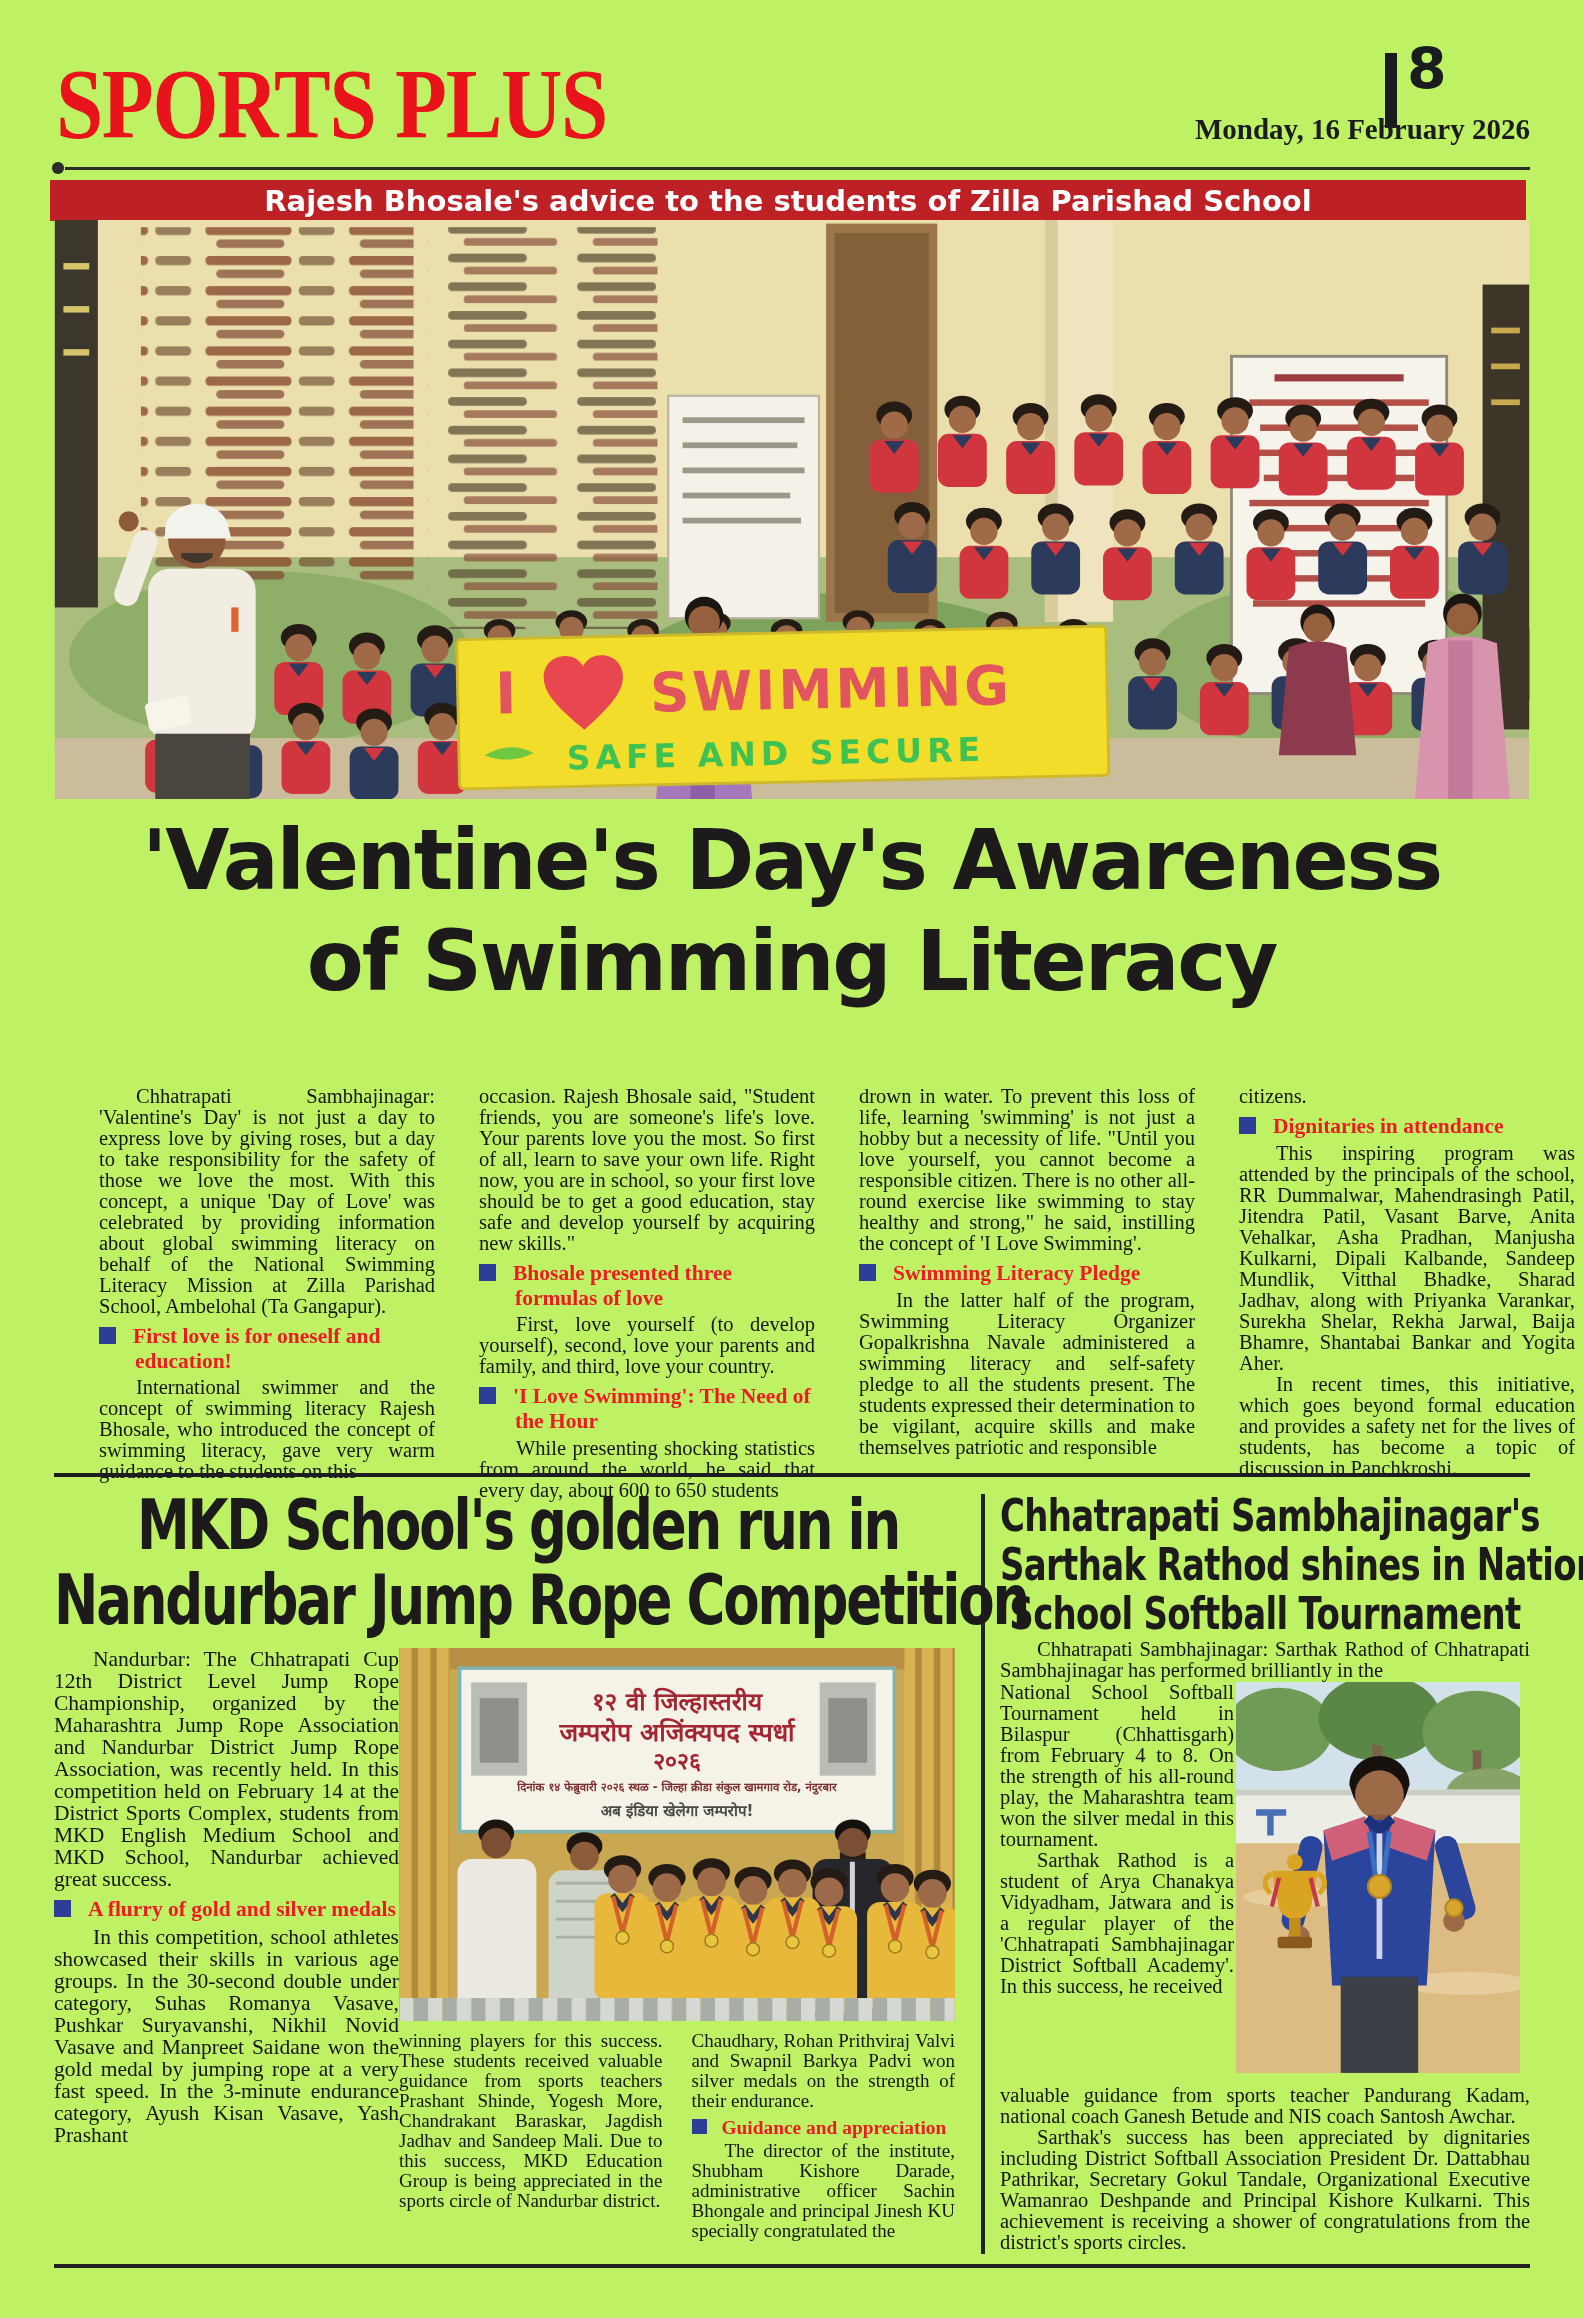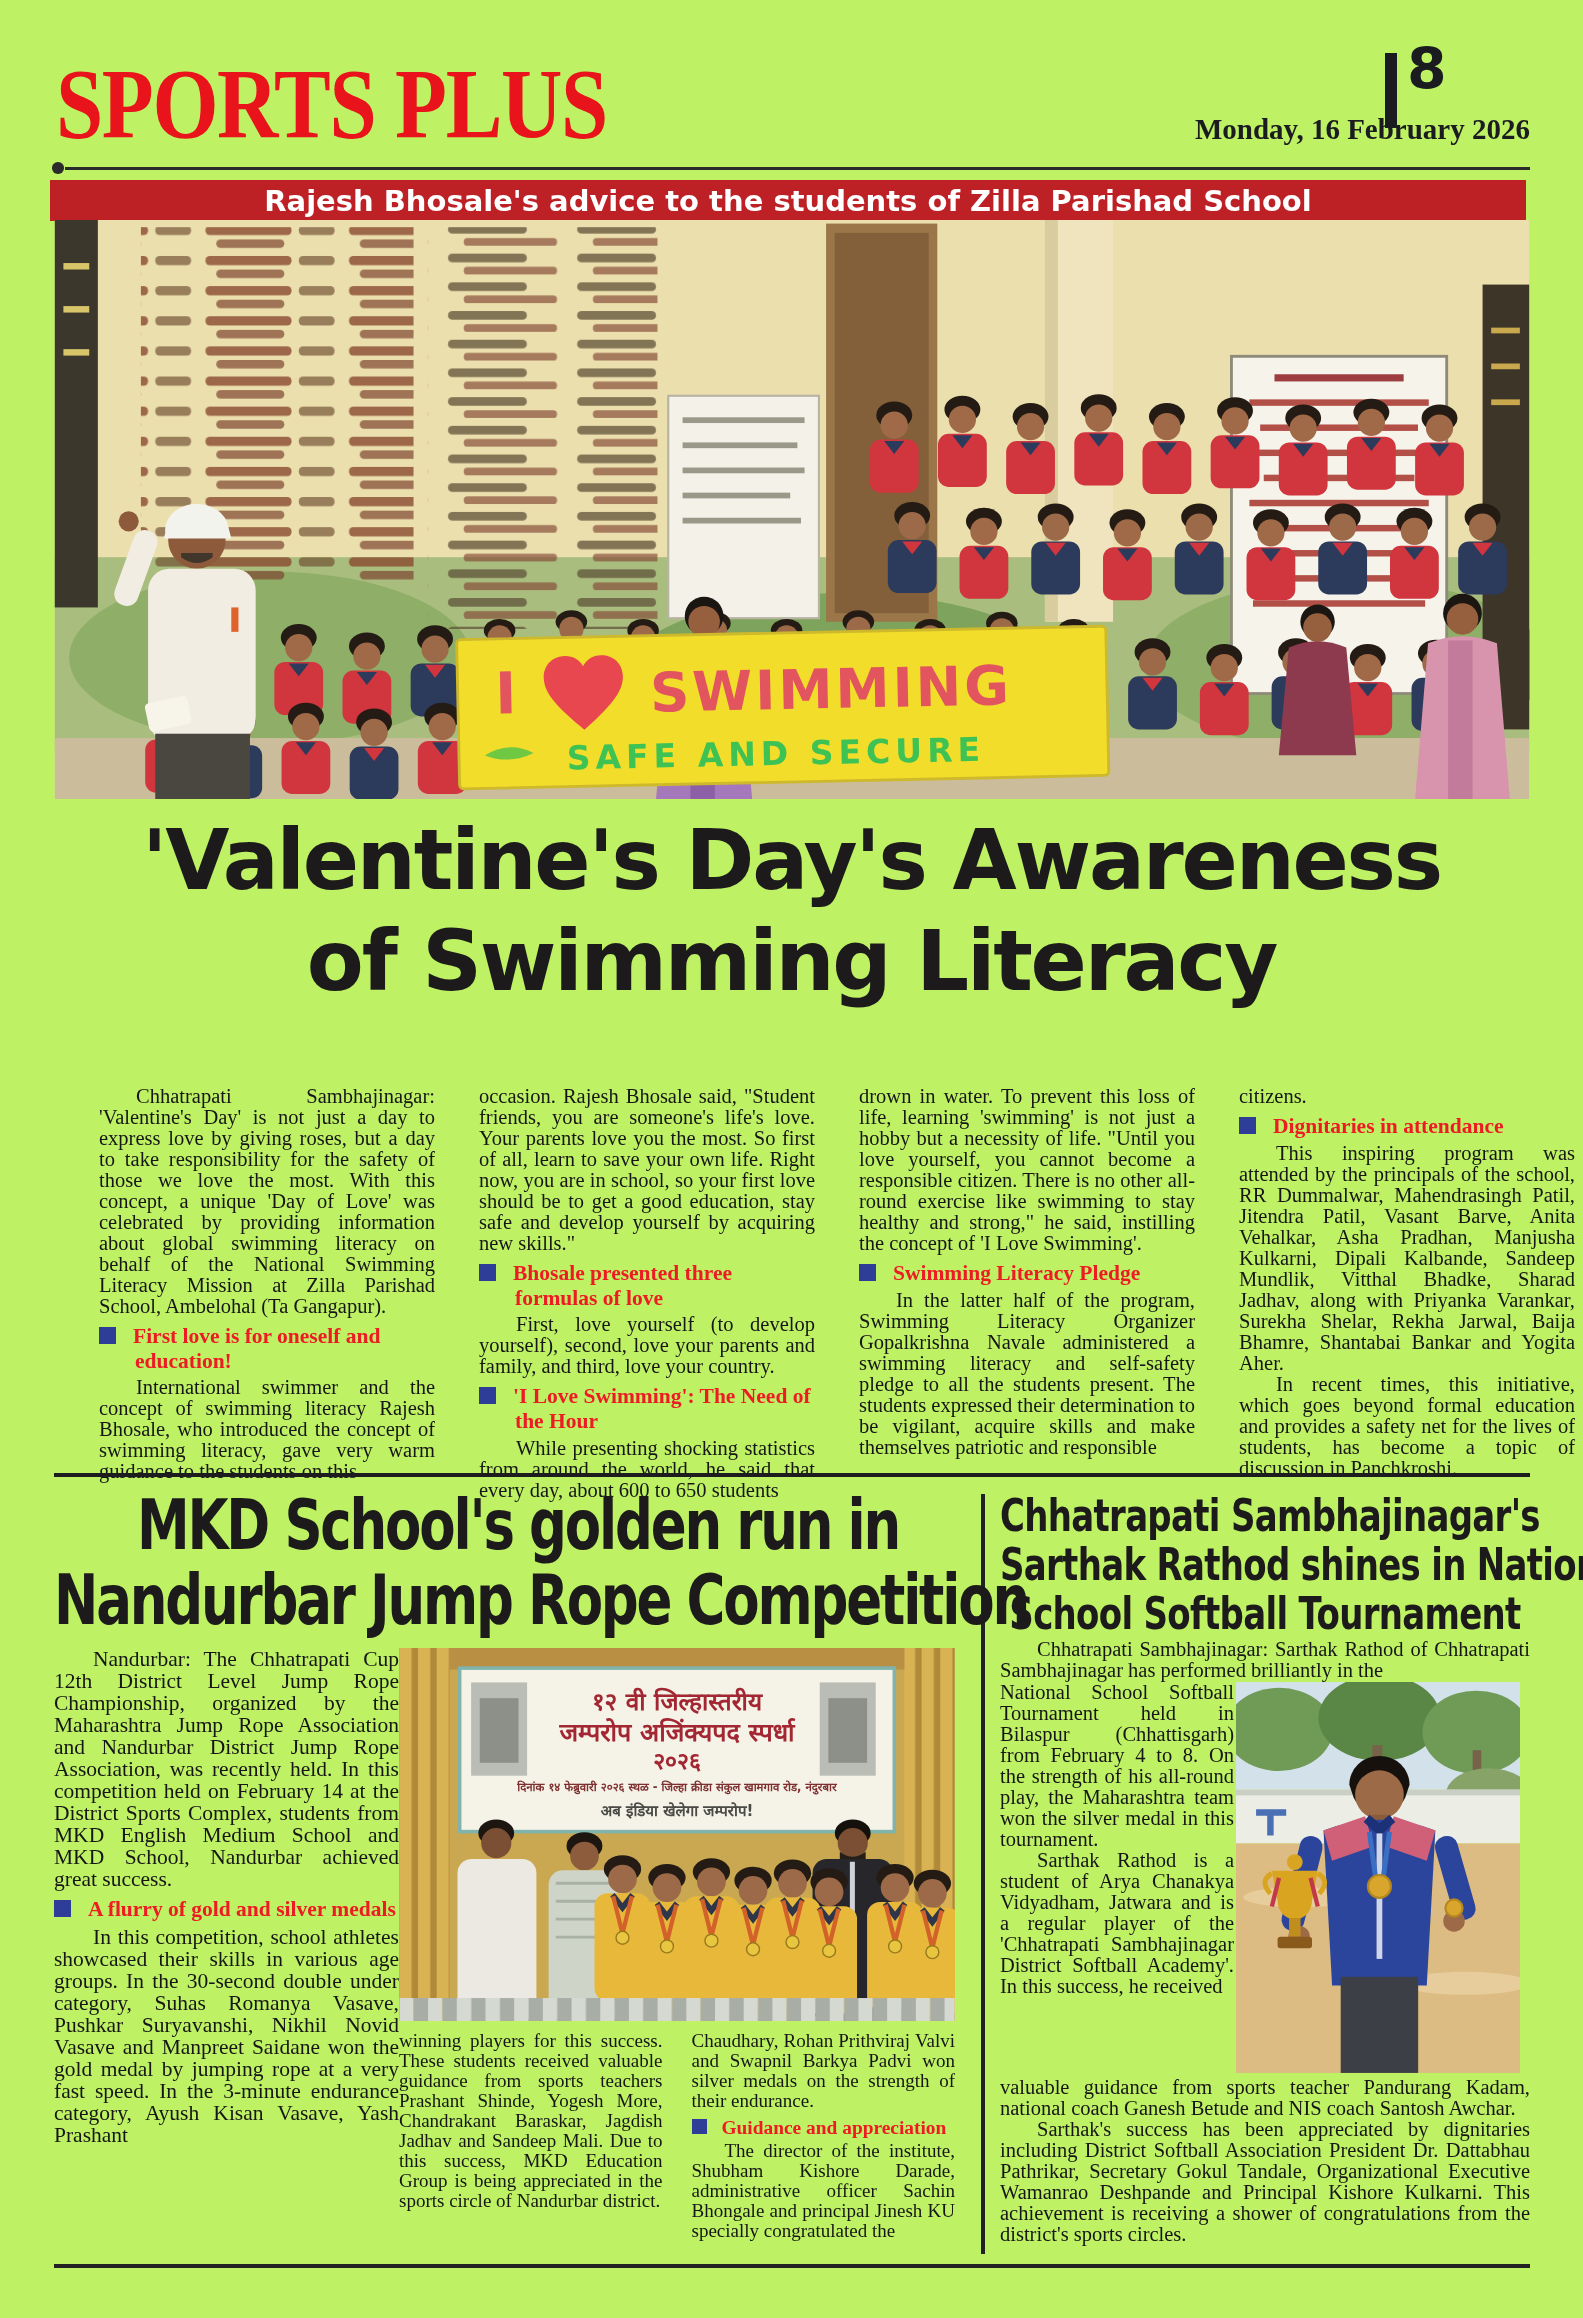--- a/index.html
+++ b/index.html
@@ -63,21 +63,21 @@
   .al-bcol p.body.noindent { text-indent:0; }
   .al-bcol .subhead { font-size:19.4px; line-height:21.5px; padding-left:32px; text-indent:-32px; margin:5.7px 0 2.9px 0; }
   .al-bcol .subhead .bullet { width:15px; height:15px; margin-right:15px; }
 
   
   .article-right { position:absolute; left:1000px; top:1492px; width:530px; }
   .sb-head .cond { font-size:34px; line-height:37px; height:49px; transform:scaleY(1.30); letter-spacing:-0.7px; }
   .ar-intro { margin-top:7.2px; }
   .ar-wrap { display:flex; gap:2px; margin-top:1.4px; }
   .ar-textcol { width:234px; height:391px; overflow:hidden; }
-  .ar-tail { margin-top:4px; }
+  .ar-tail { margin-top:12px; }
 </style>
 </head>
 <body>
 
 <div class="page">
 
   <div class="masthead">SPORTS PLUS</div>
   <div class="pgbar"></div>
   <div class="pgnum">8</div>
   <div class="dateline">Monday, 16 February 2026</div>

